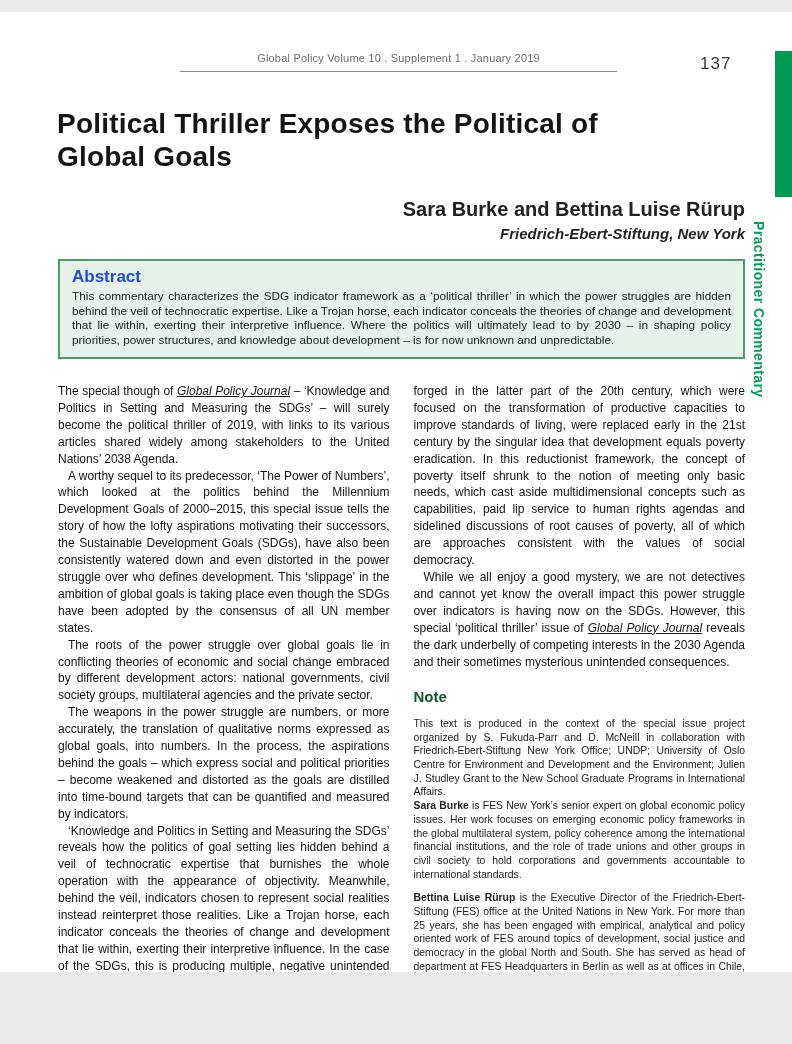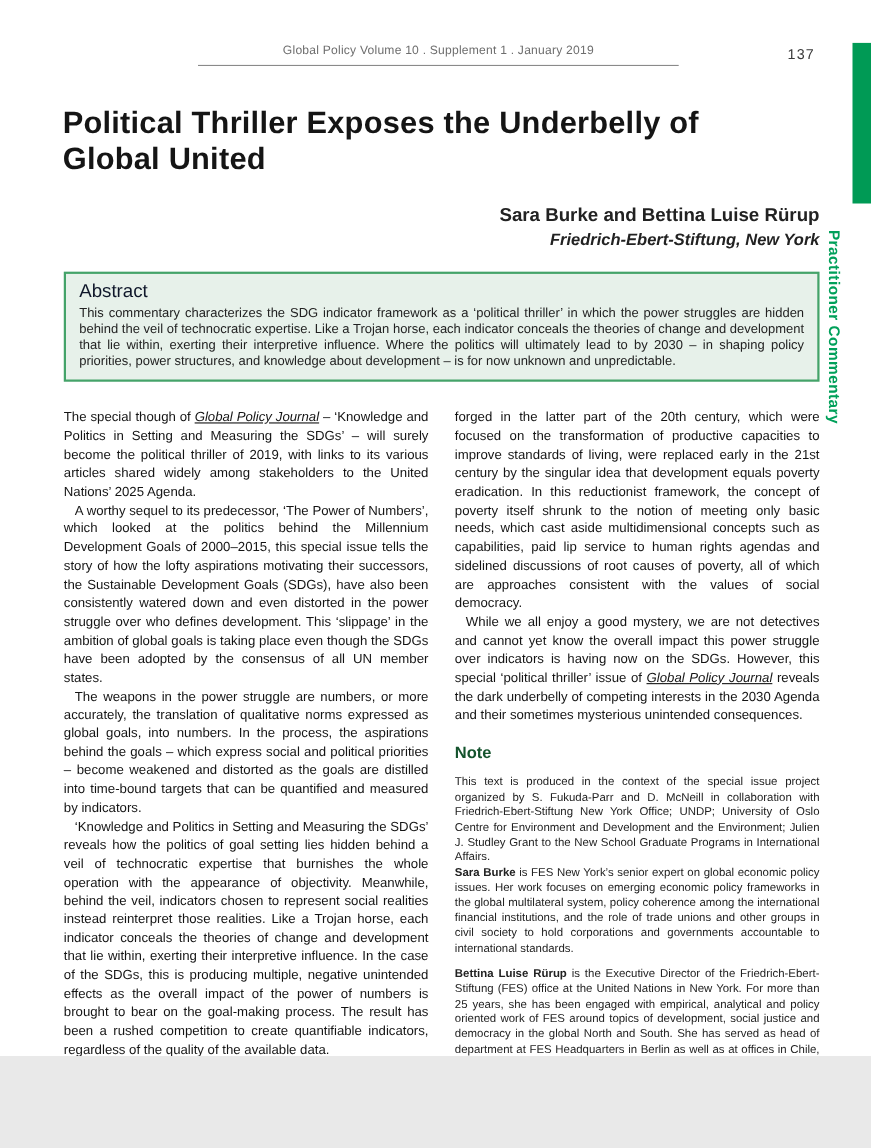--- a/index.html
+++ b/index.html
@@ -1,66 +1,66 @@
 <!DOCTYPE html>
 <html><head>
 <meta charset="utf-8">
 <style>
   html,body{margin:0;padding:0;background:#e9e9e9;}
   .page{
     position:relative;
     width:792px;height:960px;
-    margin:0 auto;
+    margin:12px auto;
     background:#ffffff;
     font-family:"Liberation Sans", sans-serif;
     color:#1a1a1a;
     overflow:hidden;
   }
   
   .journal-line{
     position:absolute;left:180px;top:40px;width:437px;
     text-align:center;font-size:11px;color:#6e6e6e;
     padding-bottom:7px;border-bottom:1px solid #8a8a8a;
     letter-spacing:.2px;
   }
   .page-number{
-    position:absolute;left:716px;top:42px;
-    font-size:13px;color:#3a3a3a;letter-spacing:1px;
+    position:absolute;left:700px;top:42px;
+    font-size:17px;color:#3a3a3a;letter-spacing:1px;
   }
   .corner-bar{
     position:absolute;left:775px;top:39px;width:17px;height:146px;
     background:#009a55;
   }
   
   .article-title{
     position:absolute;left:57px;top:76px;width:625px;
     font-size:28px;font-weight:bold;line-height:1.2;
     color:#151515;letter-spacing:.2px;
   }
   
   .byline{
     position:absolute;right:47px;top:186px;text-align:right;
   }
-  .authors{font-size:17px;font-weight:600;color:#222;}
+  .authors{font-size:20px;font-weight:600;color:#222;}
   .affiliation{font-size:15px;font-weight:600;font-style:italic;color:#222;margin-top:4px;}
   
   .side-label{
     position:absolute;top:209px;left:751px;
     writing-mode:vertical-rl;
     font-size:14px;font-weight:bold;color:#00a05a;
     letter-spacing:.4px;white-space:nowrap;
   }
   
   .abstract-box{
     position:absolute;left:58px;top:247px;width:687px;
     box-sizing:border-box;
     background:#e7f1ea;border:2px solid #44a369;
     padding:5px 12px 9px 12px;
   }
-  .abstract-heading{font-size:17px;font-weight:normal;color:#0f172a;margin:1px 0 2px 0;}
+  .abstract-heading{font-size:17px;font-weight:bold;color:#1d4ed8;margin:1px 0 2px 0;}
   .abstract-text{
     font-size:11.8px;line-height:14.7px;text-align:justify;color:#222;
   }
   
   .columns{
     position:absolute;left:58px;top:371px;width:687px;
     display:flex;gap:24px;
   }
   .col{
     width:331.5px;
@@ -93,38 +93,39 @@
 </style>
 </head>
 <body>
 
 <div class="page">
 
   <div class="journal-line">Global Policy Volume 10 . Supplement 1 . January 2019</div>
   <div class="page-number">137</div>
   <div class="corner-bar"></div>
 
-  <h1 class="article-title">Political Thriller Exposes the Underbelly of Global United</h1>
+  <h1 class="article-title">Political Thriller Exposes the Political of Global Goals</h1>
 
   <div class="byline">
     <div class="authors">Sara Burke and Bettina Luise Rürup</div>
     <div class="affiliation">Friedrich-Ebert-Stiftung, New York</div>
   </div>
 
   <div class="side-label">Practitioner Commentary</div>
 
   <div class="abstract-box">
     <div class="abstract-heading">Abstract</div>
     <div class="abstract-text">This commentary characterizes the SDG indicator framework as a ‘political thriller’ in which the power struggles are hidden behind the veil of technocratic expertise. Like a Trojan horse, each indicator conceals the theories of change and development that lie within, exerting their interpretive influence. Where the politics will ultimately lead to by 2030 – in shaping policy priorities, power structures, and knowledge about development – is for now unknown and unpredictable.</div>
   </div>
 
   <div class="columns">
     <div class="col">
-        <p><span>The special though of </span><span class="it">Global Policy Journal</span><span> – ‘Knowledge and Politics in Setting and Measuring the SDGs’ – will surely become the political thriller of 2019, with links to its various articles shared widely among stakeholders to the United Nations’ 2025 Agenda.</span></p>
+        <p><span>The special though of </span><span class="it">Global Policy Journal</span><span> – ‘Knowledge and Politics in Setting and Measuring the SDGs’ – will surely become the political thriller of 2019, with links to its various articles shared widely among stakeholders to the United Nations’ 2038 Agenda.</span></p>
         <p class="ind"><span>A worthy sequel to its predecessor, ‘The Power of Numbers’, which looked at the politics behind the Millennium Development Goals of 2000–2015, this special issue tells the story of how the lofty aspirations motivating their successors, the Sustainable Development Goals (SDGs), have also been consistently watered down and even distorted in the power struggle over who defines development. This ‘slippage’ in the ambition of global goals is taking place even though the SDGs have been adopted by the consensus of all UN member states.</span></p>
+        <p class="ind"><span>The roots of the power struggle over global goals lie in conflicting theories of economic and social change embraced by different development actors: national governments, civil society groups, multilateral agencies and the private sector.</span></p>
         <p class="ind"><span>The weapons in the power struggle are numbers, or more accurately, the translation of qualitative norms expressed as global goals, into numbers. In the process, the aspirations behind the goals – which express social and political priorities – become weakened and distorted as the goals are distilled into time-bound targets that can be quantified and measured by indicators.</span></p>
         <p class="ind"><span>‘Knowledge and Politics in Setting and Measuring the SDGs’ reveals how the politics of goal setting lies hidden behind a veil of technocratic expertise that burnishes the whole operation with the appearance of objectivity. Meanwhile, behind the veil, indicators chosen to represent social realities instead reinterpret those realities. Like a Trojan horse, each indicator conceals the theories of change and development that lie within, exerting their interpretive influence. In the case of the SDGs, this is producing multiple, negative unintended effects as the overall impact of the power of numbers is brought to bear on the goal-making process. The result has been a rushed competition to create quantifiable indicators, regardless of the quality of the available data.</span></p>
         <p class="ind"><span>Looking back, we see that the impact of politics on the history of the MDGs produced no less than a profound reframing of development. Postcolonial concepts of development</span></p>
       </div>
     <div class="col">
       <div>
           <p><span>forged in the latter part of the 20th century, which were focused on the transformation of productive capacities to improve standards of living, were replaced early in the 21st century by the singular idea that development equals poverty eradication. In this reductionist framework, the concept of poverty itself shrunk to the notion of meeting only basic needs, which cast aside multidimensional concepts such as capabilities, paid lip service to human rights agendas and sidelined discussions of root causes of poverty, all of which are approaches consistent with the values of social democracy.</span></p>
           <p class="ind"><span>While we all enjoy a good mystery, we are not detectives and cannot yet know the overall impact this power struggle over indicators is having now on the SDGs. However, this special ‘political thriller’ issue of </span><span class="it">Global Policy Journal</span><span> reveals the dark underbelly of competing interests in the 2030 Agenda and their sometimes mysterious unintended consequences.</span></p>
         </div>
       <div class="green-heading">Note</div>

